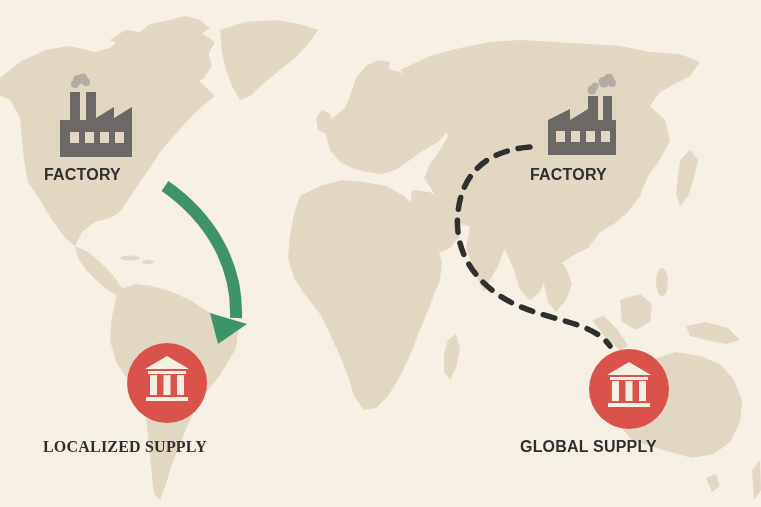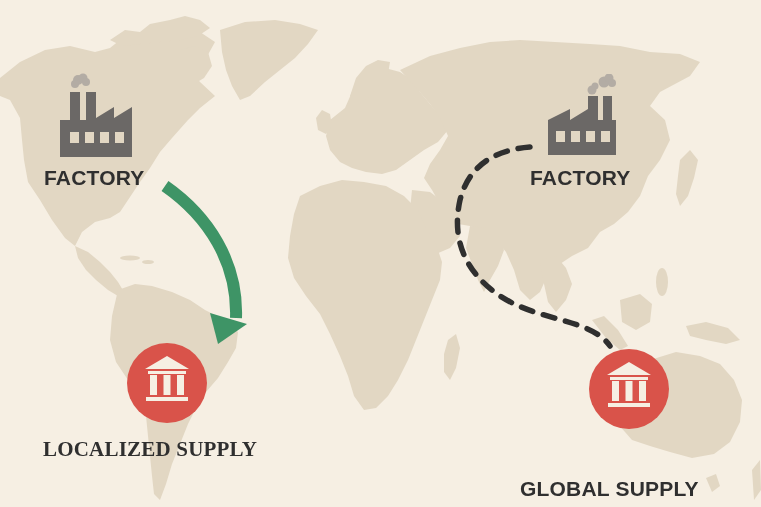--- a/index.html
+++ b/index.html
@@ -4,21 +4,21 @@
   <style>
     html, body { margin: 0; padding: 0; }
     body { width: 761px; height: 507px; overflow: hidden; background: #f6efe3; }
     .stage { position: relative; width: 761px; height: 507px; background: #f6efe3; overflow: hidden; }
     svg.map { position: absolute; left: 0; top: 0; }
     .label {
       position: absolute;
       font-family: "Liberation Sans", "DejaVu Sans", sans-serif;
       font-weight: 700;
       color: #2f2f2f;
-      font-size: 21px;
+      font-size: 16px;
       letter-spacing: 0.2px;
       white-space: nowrap;
       line-height: 1;
     }
     .icon-wrap { position: absolute; }
   </style>
 </head>
 <body>
 
 <div class="stage">
@@ -135,15 +135,15 @@
       <g fill="#f6efe3">
         <path d="M19,27 L41,14 L63,27 Z"></path>
         <rect x="22" y="29" width="38" height="3"></rect>
         <rect x="24" y="33" width="7" height="20"></rect>
         <rect x="37.5" y="33" width="7" height="20"></rect>
         <rect x="51" y="33" width="7" height="20"></rect>
         <rect x="20" y="55" width="42" height="4"></rect>
       </g>
     </svg>
   </div>
-  <div class="label" style="left:520px; top:439px;margin-top:39px;">GLOBAL SUPPLY</div>
+  <div class="label" style="left:520px; top:439px;">GLOBAL SUPPLY</div>
 
 </div>
 
 </body></html>

